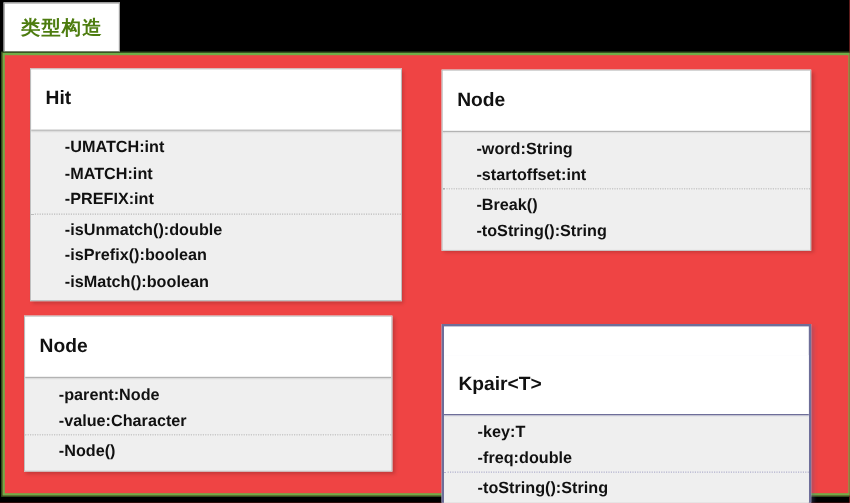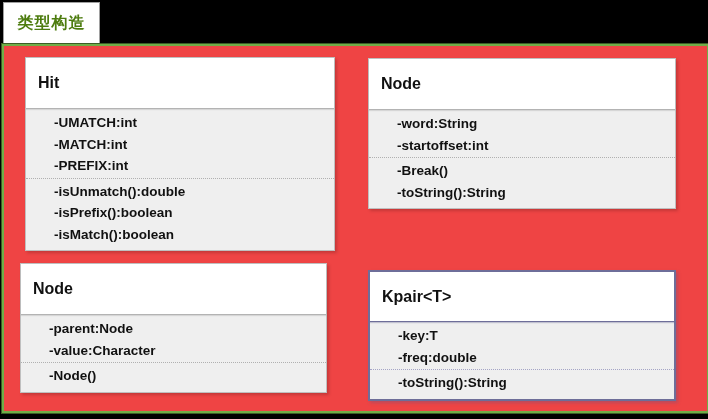--- a/index.html
+++ b/index.html
@@ -77,20 +77,21 @@
   }
   
   .uml-box.purple {
     border: 2px solid #6e6e99;
     box-shadow: 2px 2px 3px rgba(90,90,140,0.35);
   }
   .uml-box.purple .title {
     border-bottom: 1px solid #6e6e99;
     box-shadow: 0 1px 1px rgba(110,110,153,0.35);
     height: 49px;
+    margin-top: 24px;
   }
   .uml-box.purple .attrs {
     border-bottom: 1px dotted #a4a4c6;
   }
   
   #box-hit   { left: 21px;  top: 11px;  width: 310px; }
   #box-break { left: 364px; top: 12px;  width: 308px; }
   #box-node  { left: 16px;  top: 217px; width: 307px; }
   #box-kpair { left: 364px; top: 224px; width: 308px; }
 </style>

